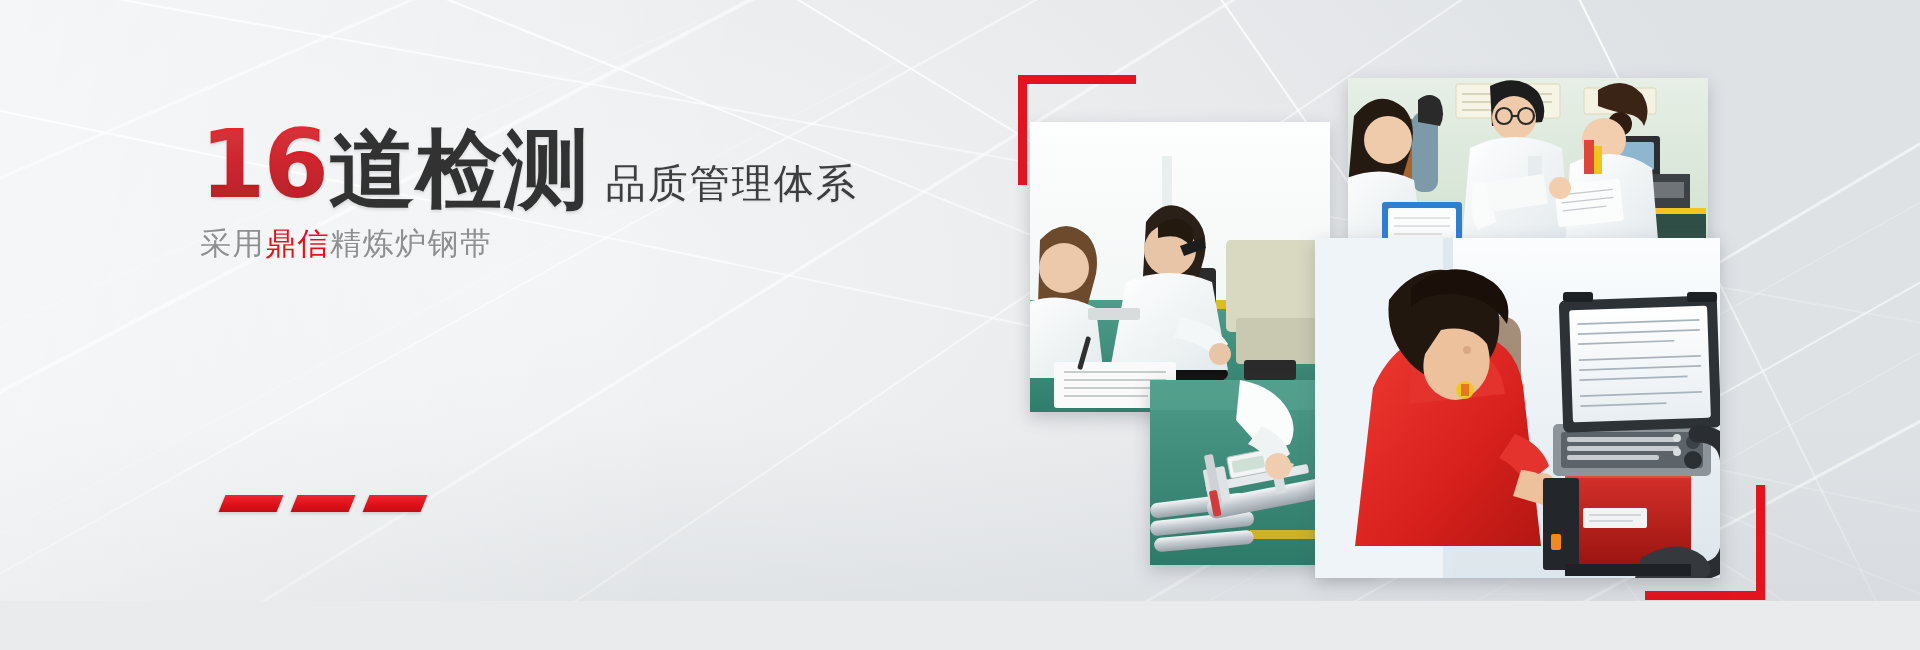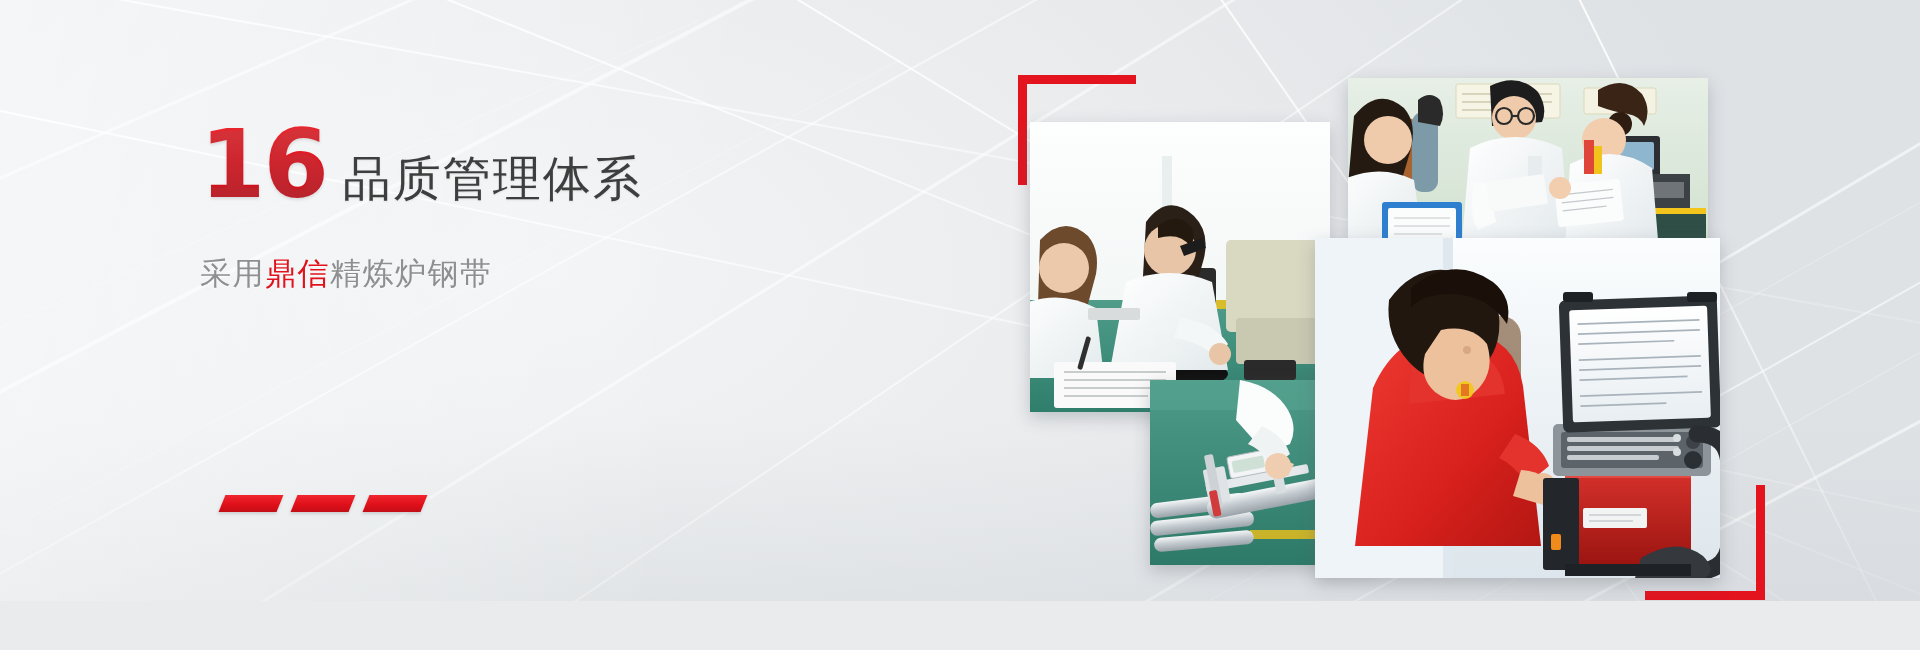--- a/index.html
+++ b/index.html
@@ -39,26 +39,26 @@
     -webkit-background-clip:text;background-clip:text;color:transparent;
     text-shadow:0 2px 3px rgba(120,120,125,.20);
     font-family:"DejaVu Sans","Liberation Sans",sans-serif;
   }
   .hl-main{
     font-size:86px;font-weight:bold;color:#323232;letter-spacing:1px;
     text-shadow:0 2px 3px rgba(130,130,135,.25);
     margin-left:2px;
   }
   .hl-sub{
-    font-size:48px;font-weight:normal;color:#3e3e3e;letter-spacing:2px;
+    font-size:40px;font-weight:normal;color:#3e3e3e;letter-spacing:2px;
     margin-left:16px;padding-bottom:9px;
     text-shadow:0 1px 2px rgba(140,140,145,.18);
   }
 
-  .lines{margin-top:46px;}
+  .lines{margin-top:16px;}
   .line{
     font-size:31px;color:#8d8f92;letter-spacing:1.5px;line-height:1.0;
     margin-bottom:22px;white-space:nowrap;
     text-shadow:0 1px 1px rgba(255,255,255,.75);
   }
   .line .hi{color:#e1121c;}
 
   
   .dashes{position:absolute;left:222px;top:495px;display:flex;gap:14px;}
   .dash{
@@ -132,20 +132,21 @@
         <path d="M1300 700 L1960 330"></path>
       </g>
     </svg>
   </div>
   <div class="vig"></div>
 
   <div class="copy">
 
     <div class="headline">
       <span class="hl-num">16</span>
+      <span class="hl-main">道检测</span>
       <span class="hl-sub">品质管理体系</span>
     </div>
 
     <div class="lines">
       <div class="line">
         <span>采用</span><span class="hi">鼎信</span><span>精炼炉钢带</span>
       </div>
     </div>
   </div>
 

